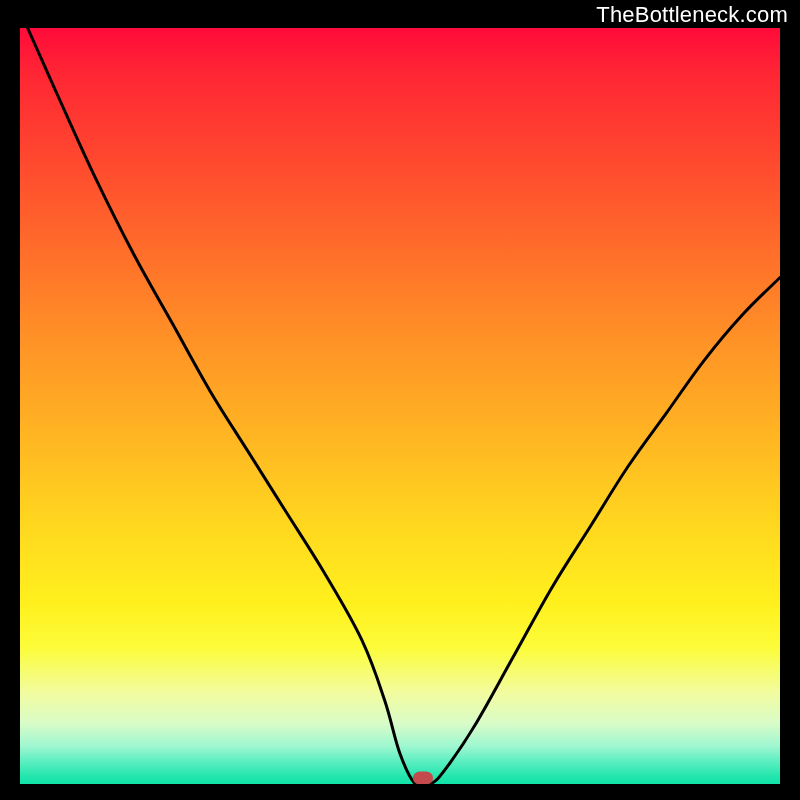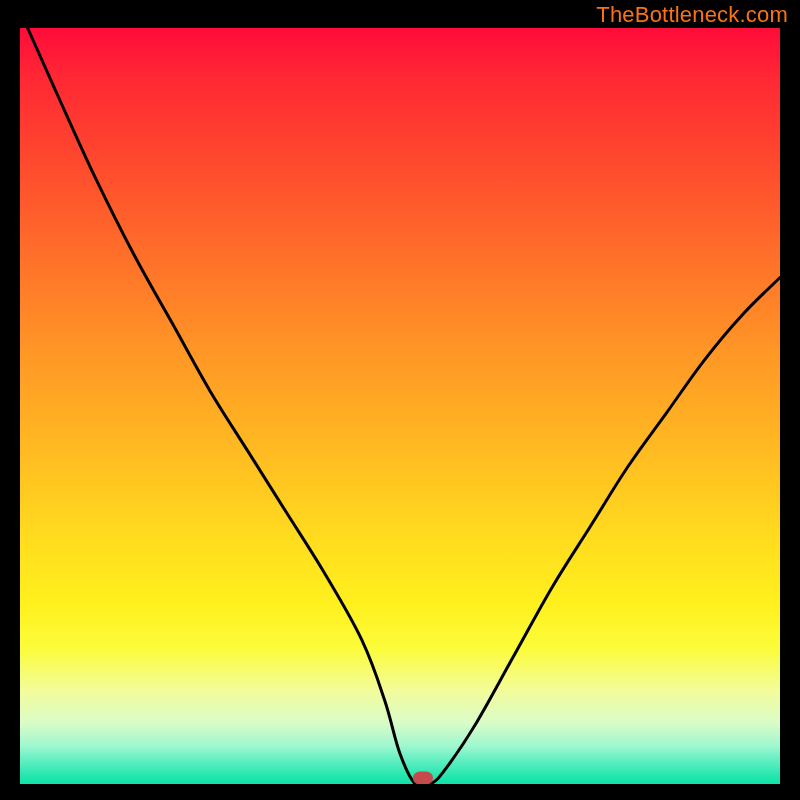--- a/index.html
+++ b/index.html
@@ -14,21 +14,21 @@
   .frame {
     position: relative;
     width: 800px;
     height: 800px;
     background: #000;
   }
   .watermark {
     position: absolute;
     top: 2px;
     right: 12px;
-    color: #f97316;
+    color: #ffffff;
     font-size: 22px;
     font-weight: 500;
     letter-spacing: 0.2px;
     z-index: 5;
     user-select: none;
   }
   .plot-area {
     position: absolute;
     left: 20px;
     top: 28px;

